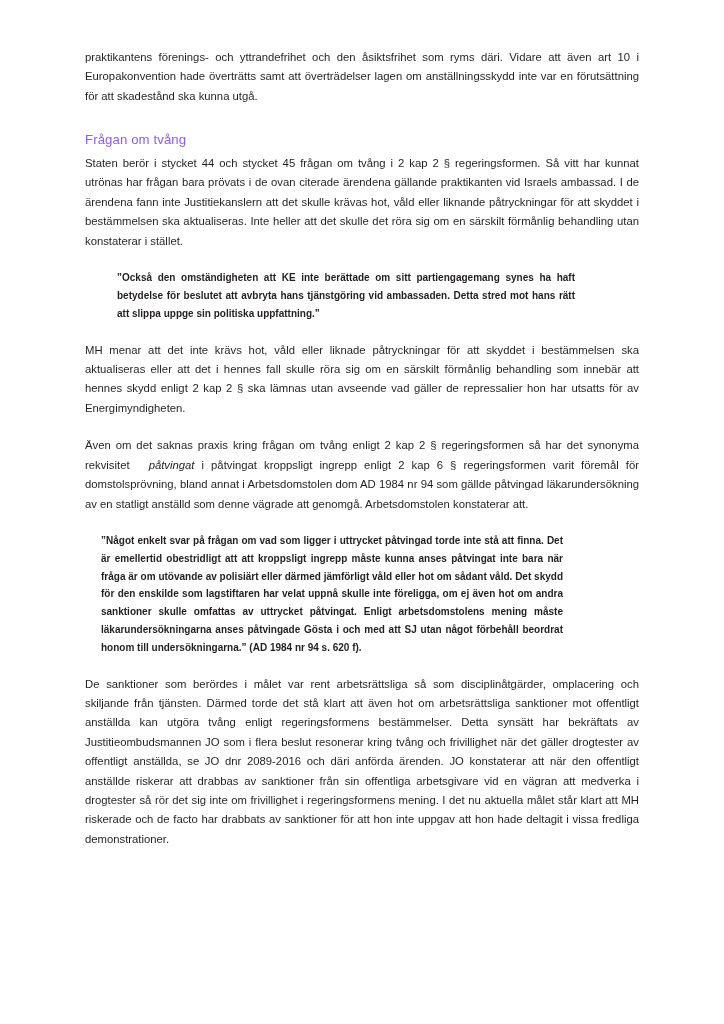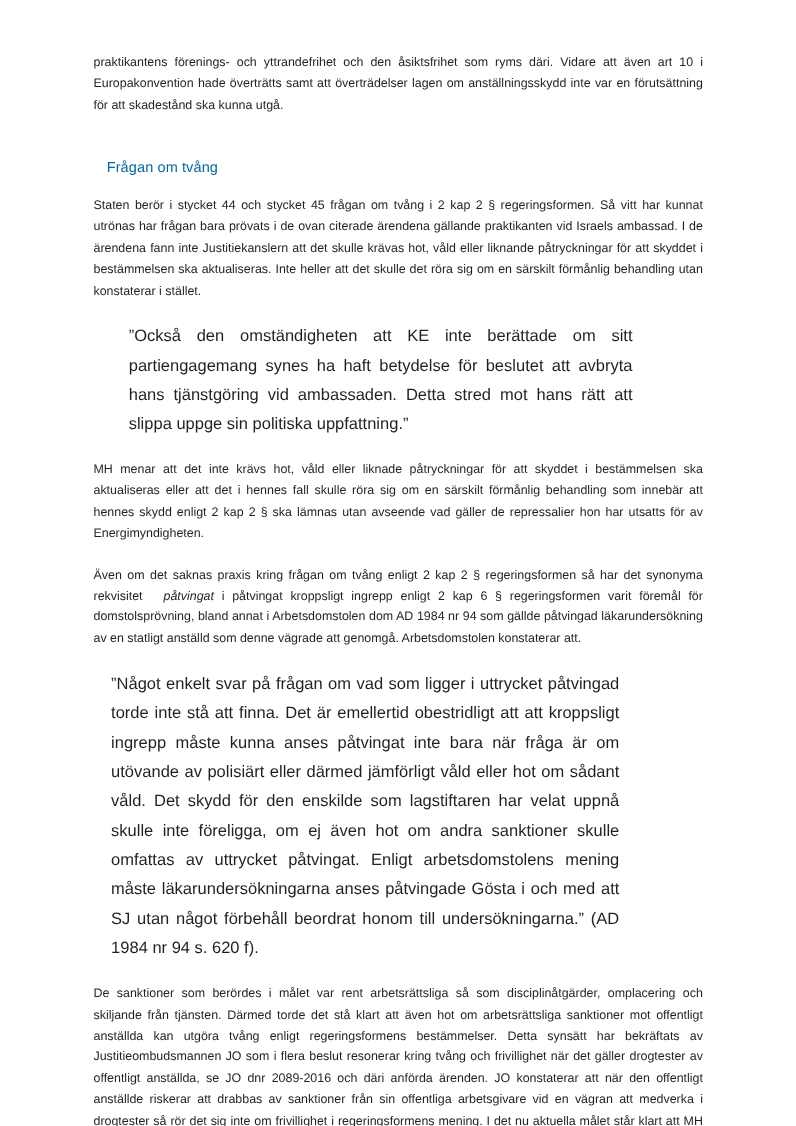--- a/index.html
+++ b/index.html
@@ -27,34 +27,35 @@
     margin: 0 0 0 0;
     font-size: 11.3px;
     line-height: 1.72;
     text-align: justify;
     color: #231f20;
     hyphens: none;
   }
   .gap-med { height: 18px; }
   .gap-large { height: 24px; }
   h2.section-heading {
-    margin: 12px;
+    margin: 0;
     font-size: 13.2px;
     font-weight: normal;
-    color: #0369a1;
+    color: #8b5cf6;
     line-height: 1.5;
     letter-spacing: 0.1px;
   }
   .quote {
     margin: 0 0 0 32px;
     width: 458px;
-    font-size: 15px;
+    font-size: 10px;
     line-height: 1.78;
     text-align: justify;
     color: #231f20;
+    font-weight: bold;
   }
   .quote.wide {
     width: 462px;
     margin-left: 16px;
   }
   em { font-style: italic; margin-left: 12px; }
 </style>
 </head>
 <body>
 

